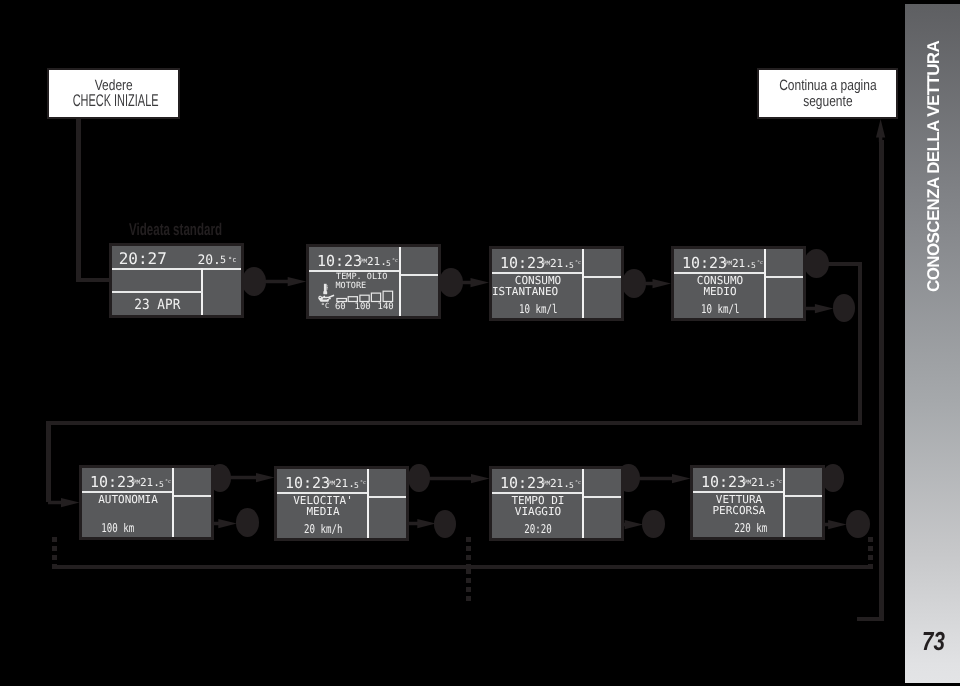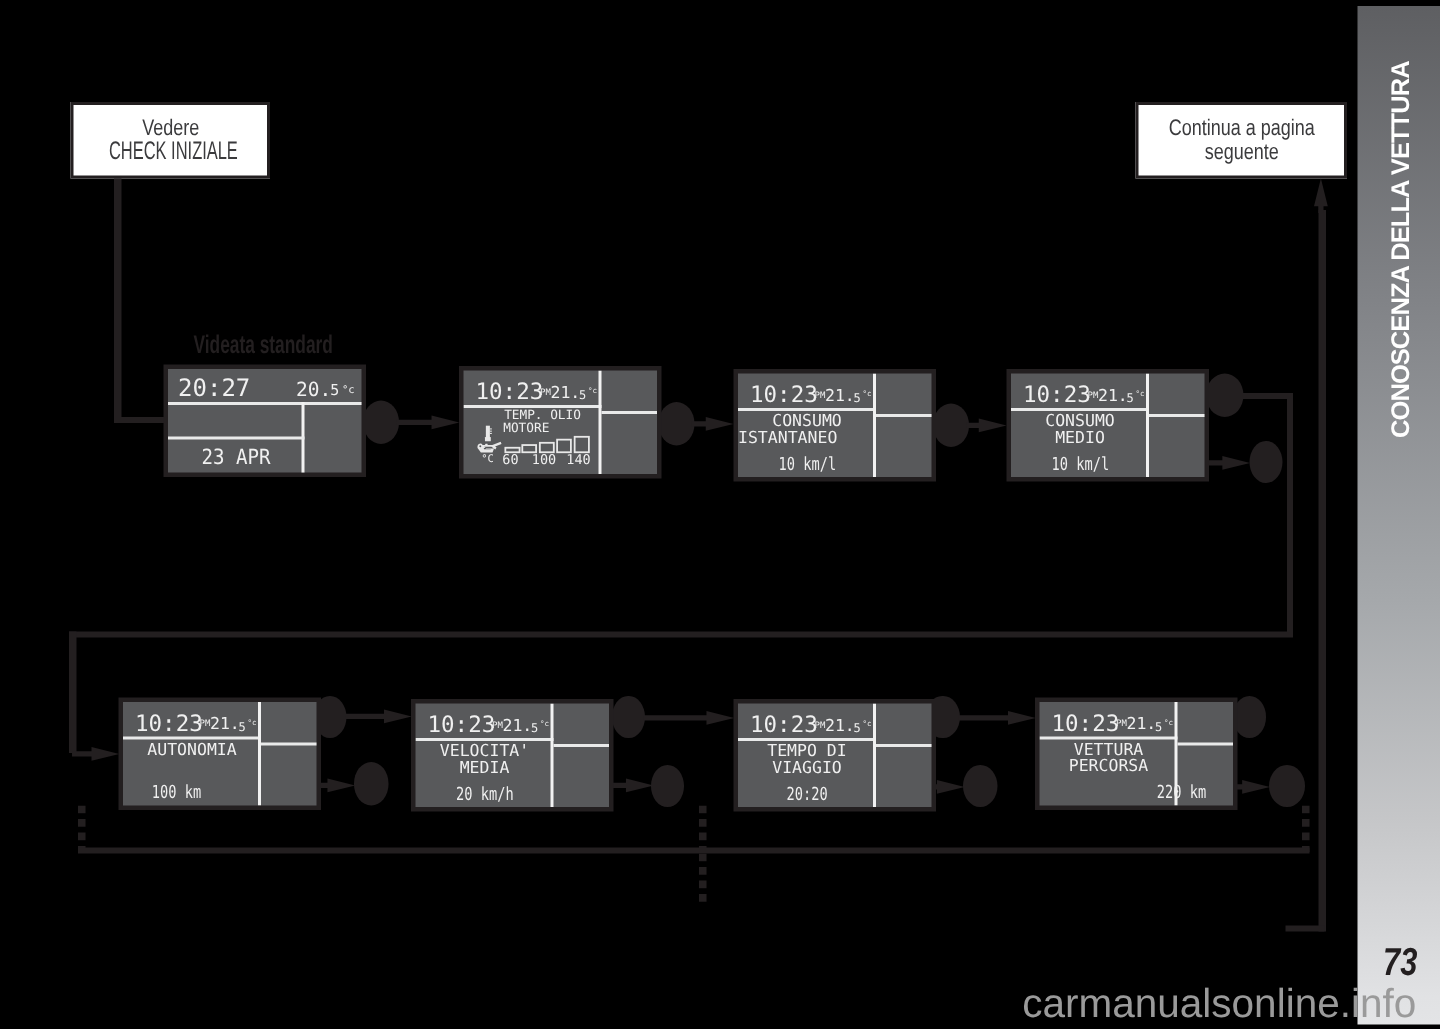--- a/index.html
+++ b/index.html
@@ -70,23 +70,20 @@
 </head>
 <body>
 
 <div id="page">
 
   <div id="sidebar" style="left:905px;top:4px;width:55px;height:679px;"></div>
   <div id="sidebar-title" style="left:924px;top:292px;font-size:17px;letter-spacing:-0.62px;
               transform:rotate(-90deg);transform-origin:0 0;">CONOSCENZA DELLA VETTURA</div>
   <div id="page-number" style="left:922.2px;top:627.6px;font-size:26px;">73</div>
 
-  <div id="watermark" style="left:681.5px;top:654px;font-size:27px;color:#9a9a9a;">
-    <span>carmanualsonline</span><span>.info</span>
-  </div>
 
   <div class="note" style="left:47px;top:68px;width:133px;height:51px;">
     <div style="top:8px;font-size:15px;"><span style="transform:scaleX(.80);">Vedere</span></div>
     <div style="top:22px;font-size:17px;"><span style="transform:scaleX(.645);">CHECK INIZIALE</span></div>
   </div>
   <div class="note" style="left:757px;top:68px;width:141px;height:51px;">
     <div style="top:8px;font-size:15px;"><span style="transform:scaleX(.80);">Continua a pagina</span></div>
     <div style="top:24px;font-size:15px;"><span style="transform:scaleX(.80);">seguente</span></div>
   </div>
 
@@ -297,17 +294,17 @@
       <div class="sep-h" style="left:0;top:23px;width:92px;height:2px;"></div>
       <div class="sep-v" style="left:90px;top:0px;width:2px;height:69px;"></div>
       <div class="sep-h" style="left:92px;top:27px;width:39px;height:2px;"></div>
       <div class="lcd-txt tm" style="left:8px;top:7px;">10:23</div>
       <div class="lcd-txt ap" style="left:51px;top:12px;">PM</div>
       <div class="lcd-txt tp" style="left:58px;top:9px;">21.</div>
       <div class="lcd-txt tp2" style="left:77px;top:13px;">5</div>
       <div class="lcd-txt un" style="left:83px;top:12px;">°c</div>
       <div class="lcd-txt t1" style="left:0;top:26px;width:92px;text-align:center;"><span>VETTURA</span></div>
       <div class="lcd-txt t2" style="left:0;top:37px;width:92px;text-align:center;"><span>PERCORSA</span></div>
-      <div class="lcd-txt vl" style="left:0;top:54px;width:116px;text-align:right;text-decoration:underline;"><span>220 km</span></div>
+      <div class="lcd-txt vl" style="left:0;top:54px;width:116px;text-align:center;text-decoration:underline;"><span>220 km</span></div>
     </div>
   </div>
 
 </div>
 
 </body></html>

